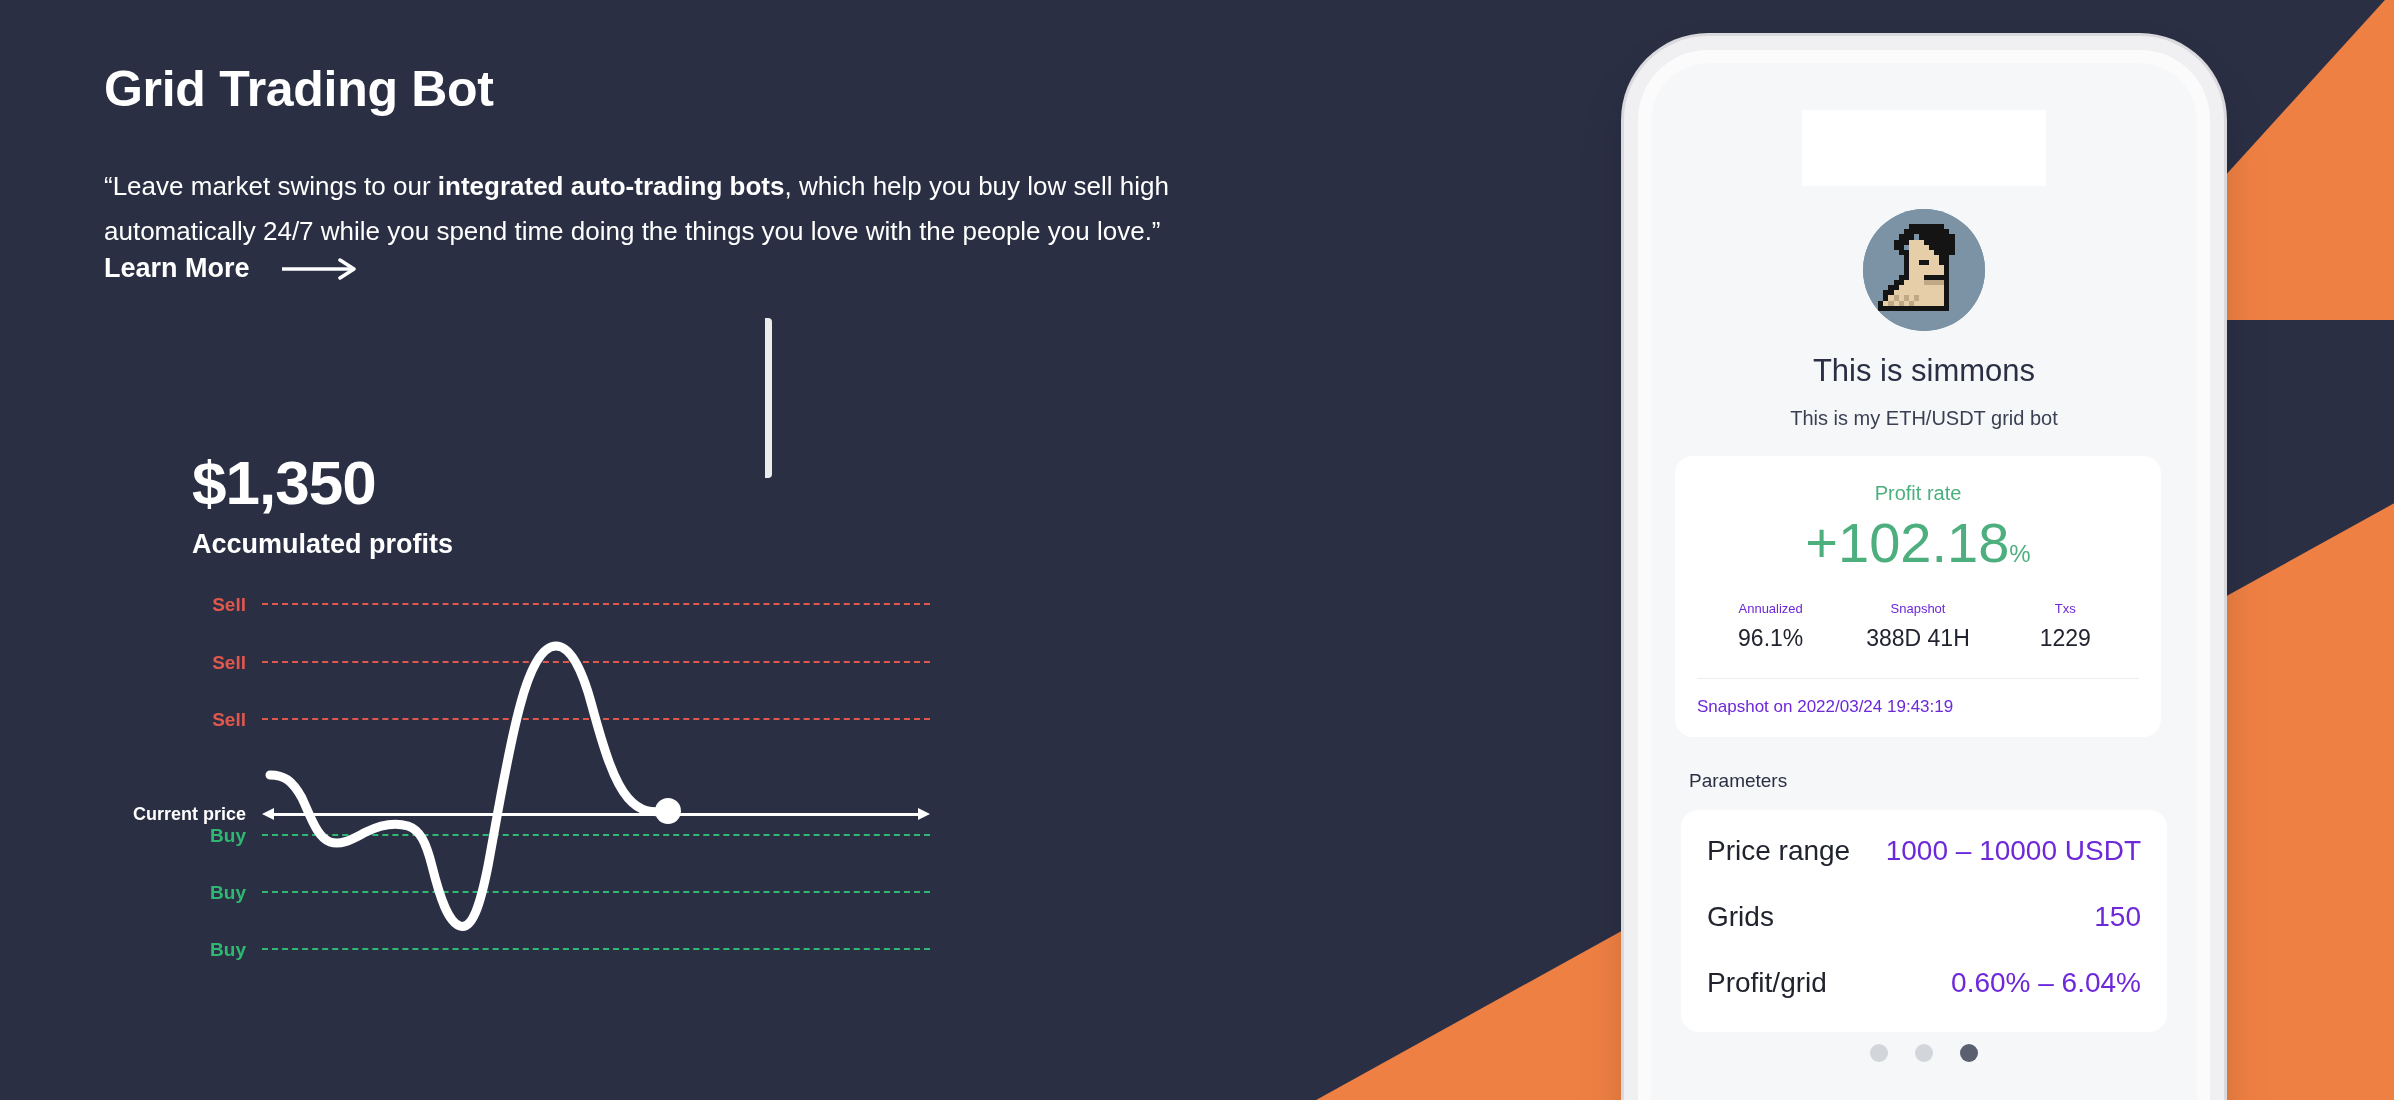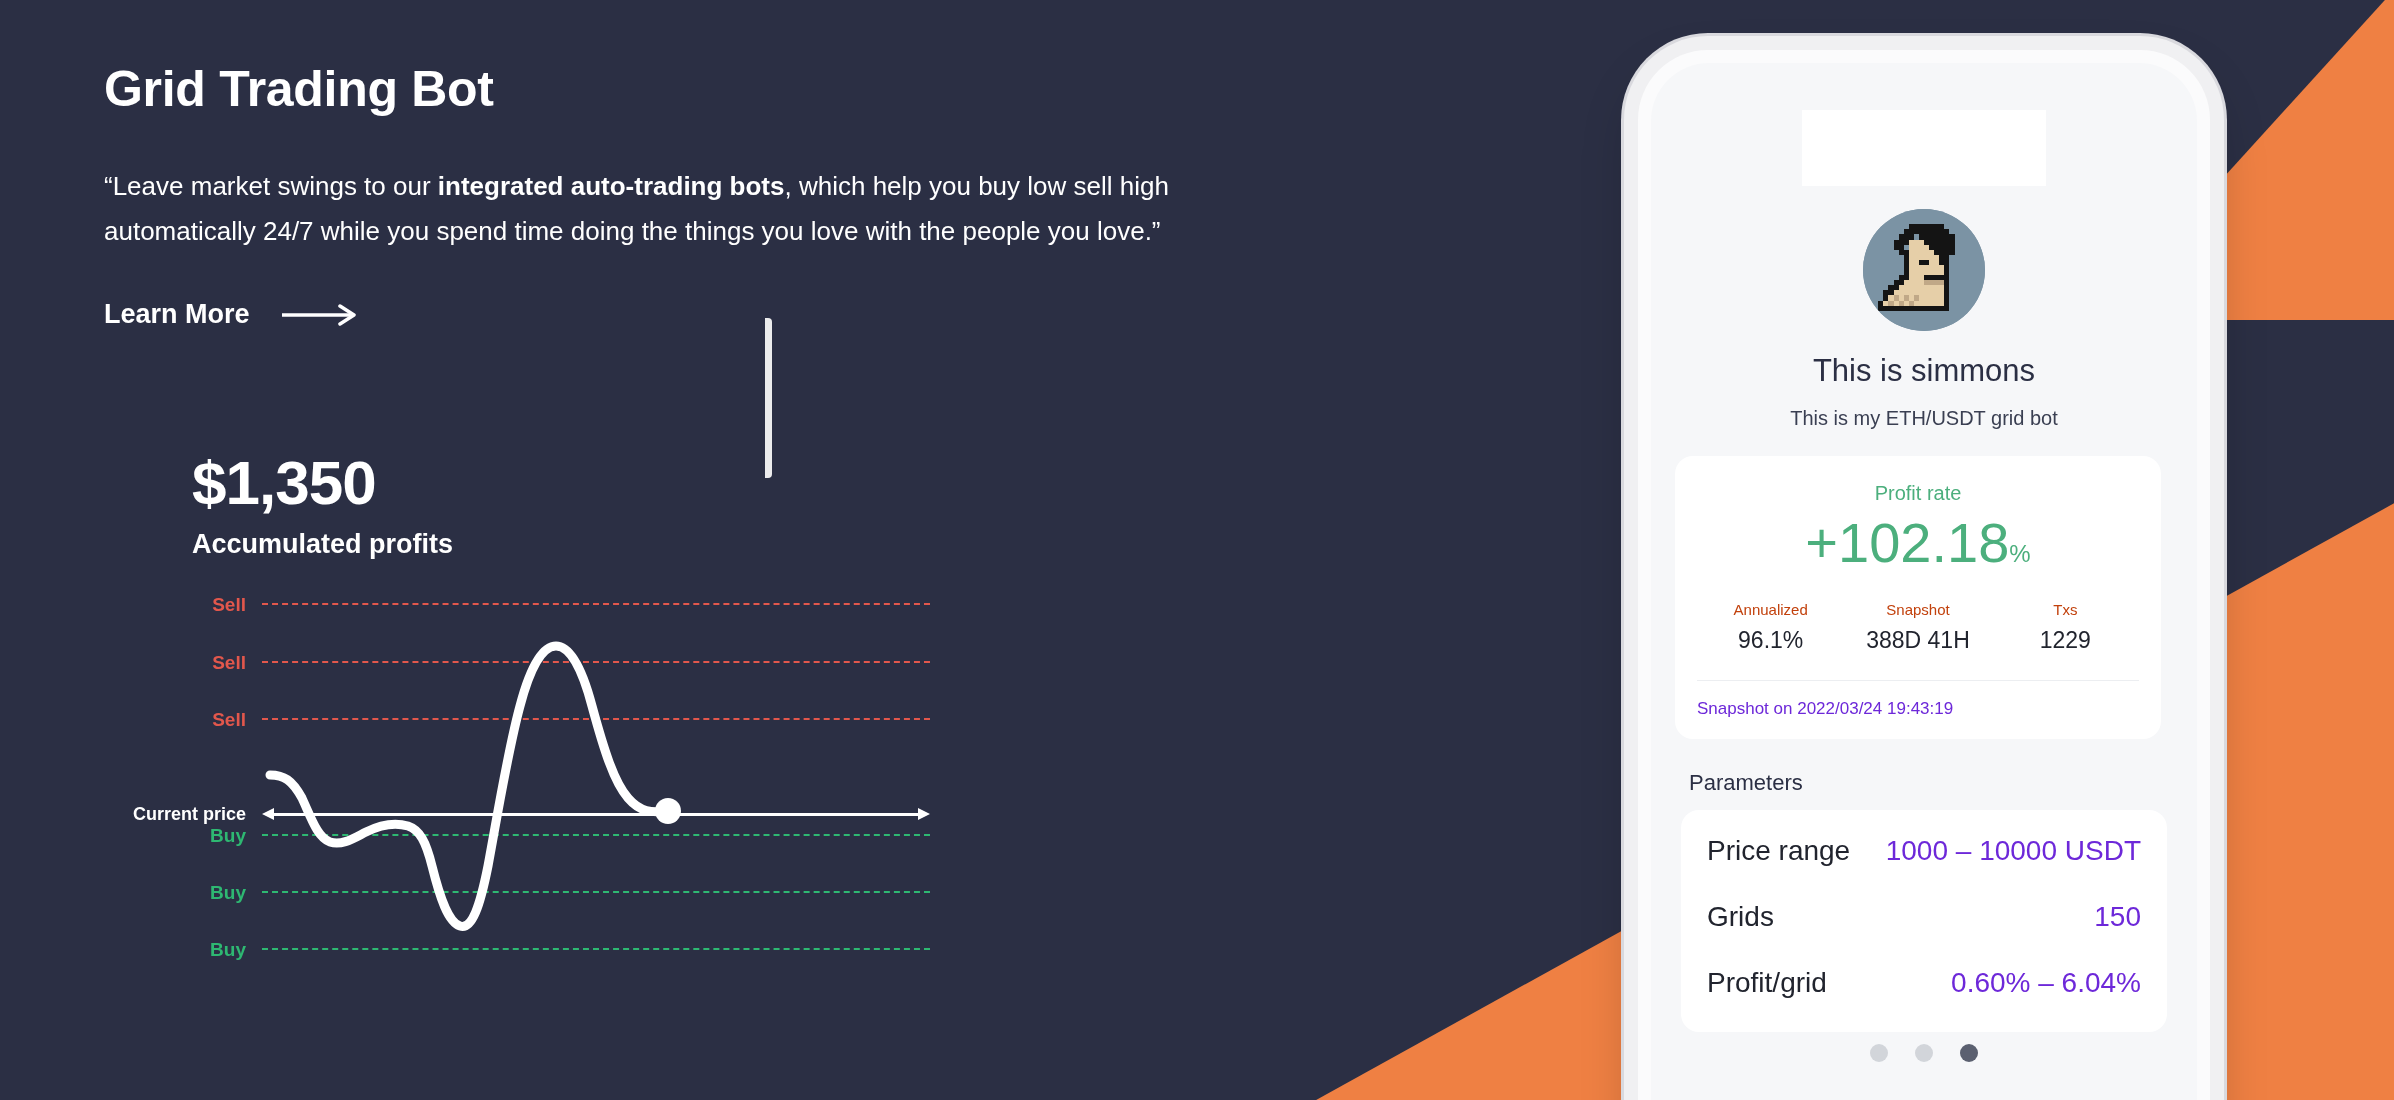--- a/index.html
+++ b/index.html
@@ -49,21 +49,20 @@
     color: #ffffff;
     line-height: 1.72;
     max-width: 1090px;
     font-weight: 400;
   }
   .quote b { font-weight: bold; }
   .learn-more {
     display: flex;
     align-items: center;
     gap: 30px;
-    margin-top: 46px;
     cursor: pointer;
     width: fit-content;
   }
   .learn-more-label {
     font-size: 27px;
     font-weight: bold;
     color: #ffffff;
   }
   .arrow-right { display: block; }
 
@@ -217,36 +216,36 @@
     font-size: 56px;
     line-height: 1.15;
   }
   .rate-value .pct { font-size: 24px; }
   .stats {
     display: flex;
     margin-top: 26px;
     padding: 0 22px;
   }
   .stat { flex: 1; text-align: center; }
-  .stat-label { font-size: 15px; color: #c2410c; }
+  .stat-label { font-size: 13px; color: #6d28d9; }
   .stat-value { font-size: 23px; color: #21242e; margin-top: 9px; }
   .rate-divider {
     margin: 26px 22px 0 22px;
     border-top: 1px solid #eceef1;
   }
   .snapshot {
     font-size: 17px;
     color: #6d28d9;
     padding: 18px 22px 20px 22px;
   }
 
   .params-title {
     position: absolute;
     left: 38px; top: 707px;
-    font-size: 22px;
+    font-size: 19px;
     color: #2b2f44;
     text-align: right;
   }
   .params-card {
     position: absolute;
     left: 30px; top: 747px;
     width: 486px;
     background: #ffffff;
     border-radius: 18px;
     padding: 8px 26px 16px 26px;

